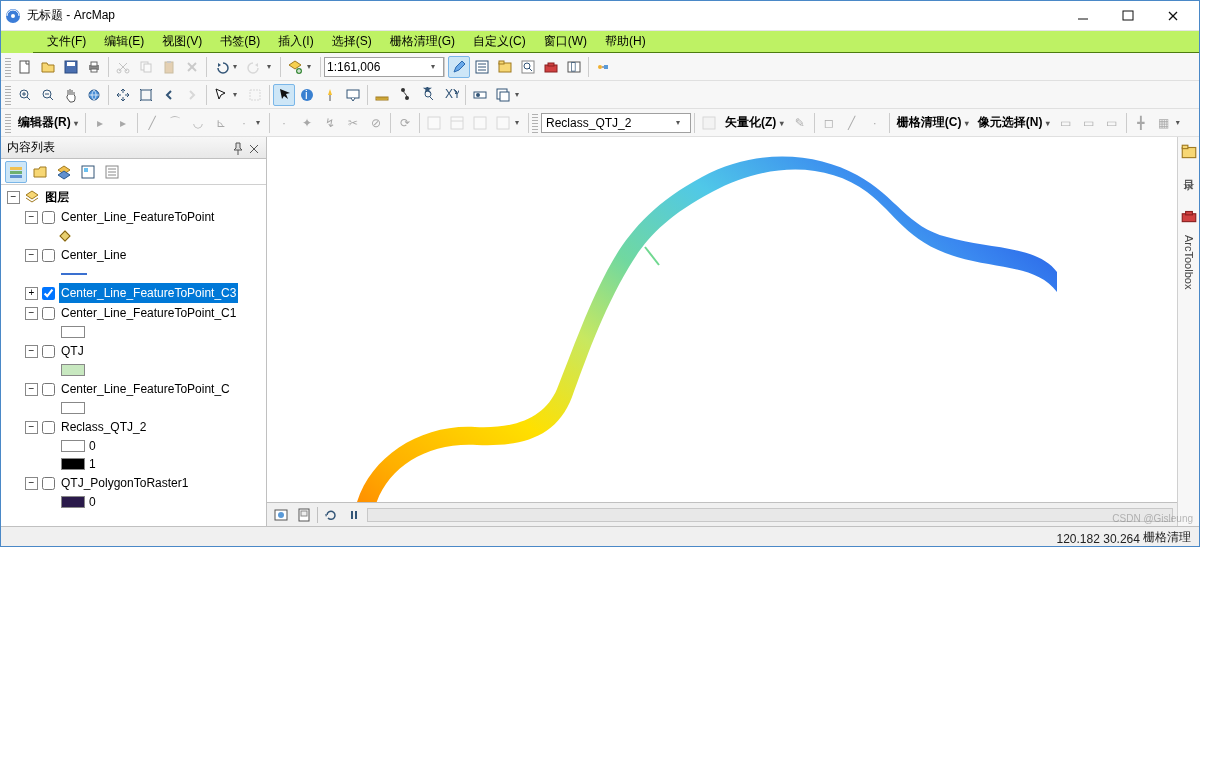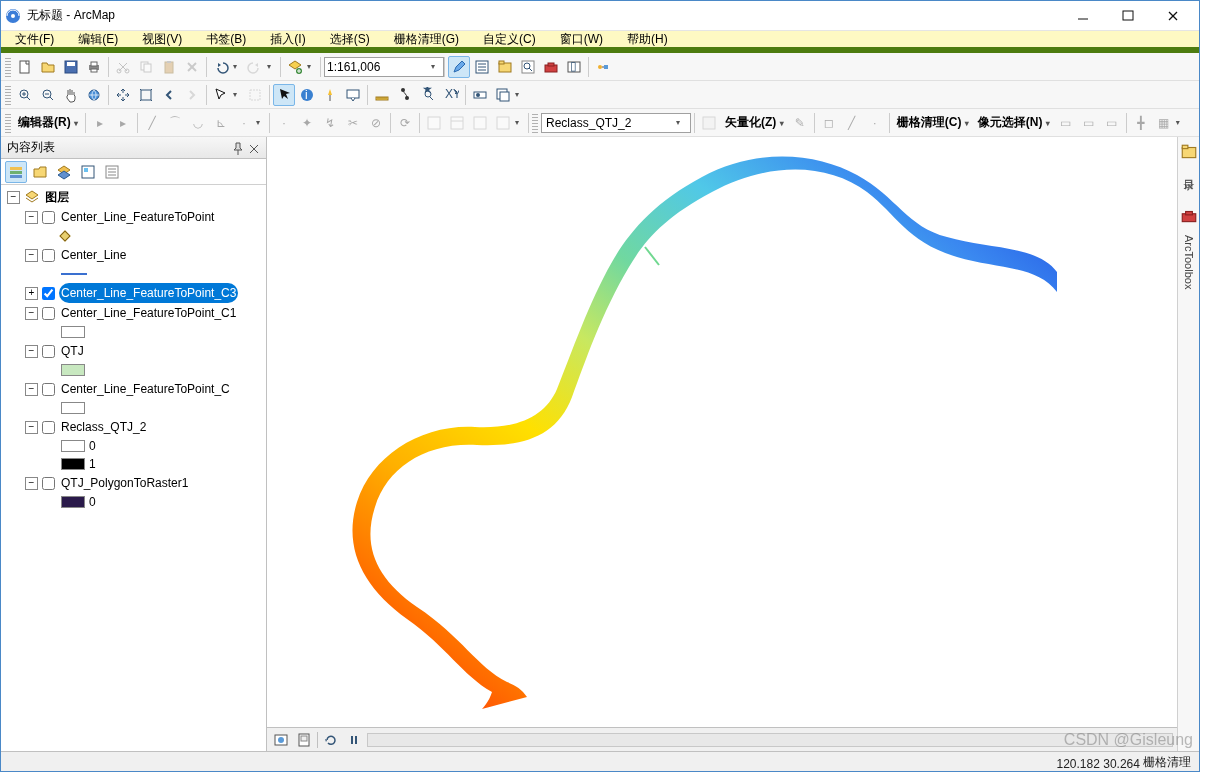--- a/index.html
+++ b/index.html
@@ -1,25 +1,25 @@
 <!DOCTYPE html>
 <html><head>
 <meta charset="utf-8">
 <style>
 * { margin: 0; padding: 0; box-sizing: border-box; font-family: "Microsoft YaHei", "Segoe UI", Tahoma, sans-serif; font-size: 12px; }
 body { background: #fff; width: 1207px; height: 778px; overflow: hidden; position: relative; }
 
-.window { width: 1200px; height: 772px; border: 1px solid #4a88c7; background: #fef9c3; position: relative; display: flex; flex-direction: column; }
+.window { width: 1200px; height: 547px; border: 1px solid #4a88c7; background: #bef264; position: relative; display: flex; flex-direction: column; }
 
 .titlebar { height: 30px; background: #fff; display: flex; align-items: center; padding: 0 4px; border-bottom: 1px solid #e5e5e5; }
 .titlebar .icon { width: 16px; height: 16px; margin-right: 6px; }
 .titlebar .title { flex: 1; color: #000; }
 .titlebar .ctl { width: 45px; height: 28px; display: flex; align-items: center; justify-content: center; color: #111; cursor: pointer; }
 
-.menubar { height: 22px; display: flex; align-items: center; padding: 0 6px; gap: 8px; border-bottom: 6px solid #4d7c0f; }
+.menubar { height: 22px; display: flex; align-items: center; padding: 0 6px; gap: 2px; border-bottom: 1px solid #4d7c0f; margin-left: 32px; }
 .menubar .mi { padding: 2px 8px; cursor: pointer; }
 
 .toolbar { height: 28px; display: flex; align-items: center; padding: 0 4px; border-bottom: 1px solid #e0e0e0; gap: 1px; background: #f7f7f7; }
 .toolbar .grip { width: 6px; height: 20px; background: repeating-linear-gradient(0deg,#b0b0b0 0 1px,transparent 1px 3px); margin-right: 2px; }
 .toolbar .tbtn { width: 22px; height: 22px; display: flex; align-items: center; justify-content: center; cursor: pointer; border-radius: 2px; color: #333; }
 .toolbar .tbtn.active { background: #cde6f7; border: 1px solid #7ab6e8; }
 .toolbar .tbtn.disabled { opacity: .4; cursor: default; }
 .toolbar .sep { width: 1px; height: 20px; background: #ccc; margin: 0 2px; }
 .toolbar .dd { width: 10px; font-size: 8px; color: #555; }
 .toolbar select, .toolbar input.scale { height: 20px; border: 1px solid #a0a0a0; font-size: 12px; padding: 0 2px; }
@@ -34,39 +34,39 @@
 .toc .hdr .t { flex: 1; }
 .toc .hdr .pin { width: 14px; height: 14px; margin-left: 2px; cursor: pointer; }
 .toc .tabs { height: 26px; display: flex; align-items: center; padding: 2px 4px; border-bottom: 1px solid #d0d0d0; gap: 2px; }
 .toc .tabs .tab { width: 22px; height: 22px; display: flex; align-items: center; justify-content: center; cursor: pointer; border-radius: 2px; }
 .toc .tabs .tab.active { background: #cde6f7; border: 1px solid #7ab6e8; }
 .toc .tree { flex: 1; overflow: auto; padding: 2px 0; }
 .toc .node { display: flex; align-items: center; height: 20px; white-space: nowrap; line-height: 20px; }
 .toc .node .exp { width: 13px; height: 13px; border: 1px solid #888; display: inline-flex; align-items: center; justify-content: center; font-size: 10px; line-height: 10px; cursor: pointer; margin-right: 4px; background: #fff; }
 .toc .node input[type=checkbox] { margin-right: 4px; }
 .toc .node .lbl { padding: 0 2px; }
-.toc .node .lbl.sel { background: #0078d7; color: #fff; border-radius: 10px; }
+.toc .node .lbl.sel { background: #0078d7; color: #fff; }
 .toc .sym { height: 18px; display: flex; align-items: center; }
 .toc .sym .swatch { width: 24px; height: 12px; border: 1px solid #888; margin-right: 4px; }
 
 .mapwrap { flex: 1; display: flex; flex-direction: column; position: relative; }
 .map { flex: 1; position: relative; background: #fff; overflow: hidden; }
 .map svg.rainbow { position: absolute; left: 0; top: 0; }
 .maptab { height: 24px; display: flex; align-items: center; border-top: 1px solid #c0c0c0; background: #f0f0f0; padding: 0 4px; gap: 3px; }
 .maptab .tabbtn { width: 20px; height: 18px; display: flex; align-items: center; justify-content: center; cursor: pointer; }
 .maptab .track { flex: 1; height: 14px; background: #e8e8e8; border: 1px solid #c8c8c8; }
 
 .side { width: 22px; border-left: 1px solid #d0d0d0; background: #f7f7f7; display: flex; flex-direction: column; align-items: center; gap: 10px; padding-top: 6px; }
 .side .sb { width: 18px; height: 18px; }
 .side .lbl { writing-mode: vertical-rl; font-size: 11px; color: #444; }
 
 .status { height: 20px; border-top: 1px solid #c0c0c0; display: flex; align-items: flex-end; padding: 0 8px; font-size: 11px; color: #222; background: #f0f0f0; }
 .status .spacer { flex: 1; }
 
-.watermark { position: absolute; right: 6px; bottom: 22px; color: rgba(120,120,120,.5); font-size: 16px; }
+.watermark { position: absolute; right: 6px; bottom: 22px; color: rgba(120,120,120,.5); font-size: 10px; }
 
 svg.ic { width: 16px; height: 16px; display: block; }
 </style>
 </head>
 <body>
 
 <div class="window">
 
   <div class="titlebar">
     <svg class="ic icon" viewBox="0 0 16 16">

